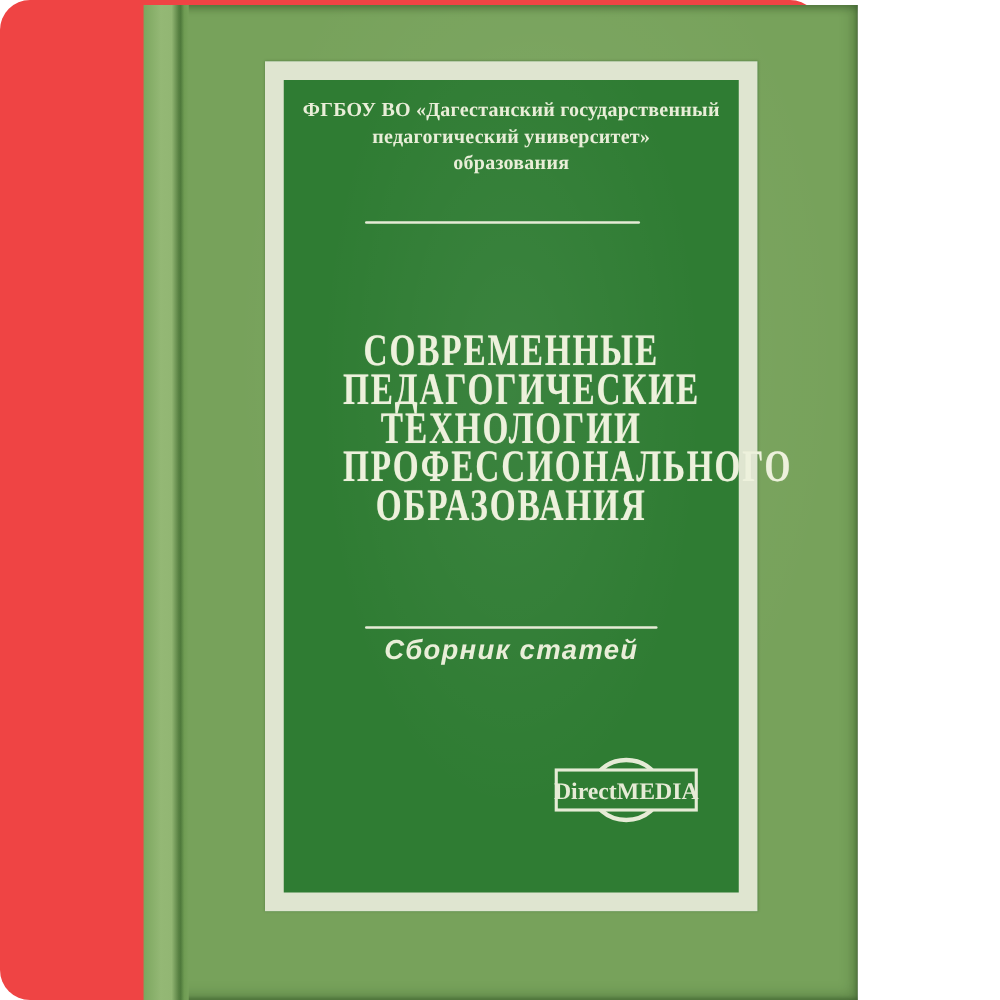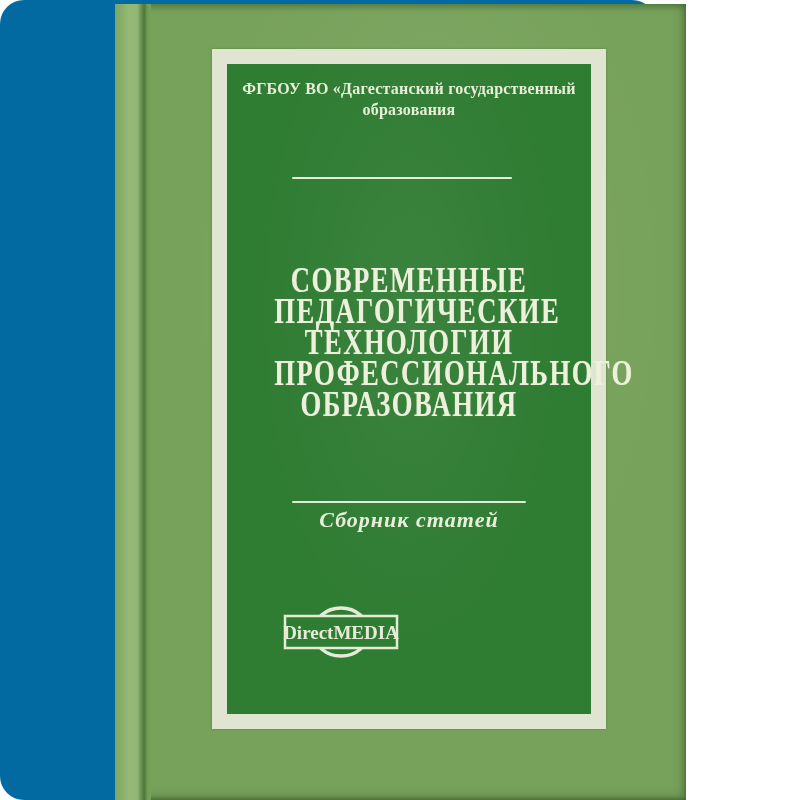--- a/index.html
+++ b/index.html
@@ -8,21 +8,21 @@
     width: 800px;
     height: 800px;
     background: #ffffff;
     overflow: hidden;
     font-family: "Liberation Serif", serif;
   }
   .stage {
     position: relative;
     width: 656px;
     height: 800px;
-    background: #0369a1;
+    background: #ef4444;
     border-radius: 24px;
   }
   
   .book {
     position: absolute;
     left: 115px;
     top: 4px;
     width: 571px;
     height: 796px;
     background:
@@ -94,47 +94,48 @@
     letter-spacing: 2px;
     transform: scaleX(0.74);
     text-shadow: 0 0 1px rgba(233,238,216,0.4);
   }
   .subtitle {
     position: absolute;
     top: 441px;
     left: 0; right: 0;
     text-align: center;
     color: #e9eed8;
-    font-family: Liberation Serif, serif;
+    font-family: Liberation Sans, sans-serif;
     font-weight: bold;
     font-style: italic;
     font-size: 22px;
     line-height: 30px;
     letter-spacing: 1px;
   }
   .logo-wrap {
     position: absolute;
     top: 530px;
     left: 0; right: 0;
-    text-align: left;
+    text-align: right;
     padding-left: 24px;
   }
   .logo-wrap svg { display: inline-block; }
 </style>
 </head>
 <body>
 
 <div class="stage">
   <div class="book">
     <div class="spine"></div>
 
     <div class="panel">
 
       <div class="header-block">
         <div>ФГБОУ ВО «Дагестанский государственный</div>
+        <div>педагогический университет»</div>
         <div>образования</div>
       </div>
 
       <div class="rule rule-top"></div>
 
       <div class="title-block">
         <div>СОВРЕМЕННЫЕ</div>
         <div>ПЕДАГОГИЧЕСКИЕ</div>
         <div>ТЕХНОЛОГИИ</div>
         <div>ПРОФЕССИОНАЛЬНОГО</div>

